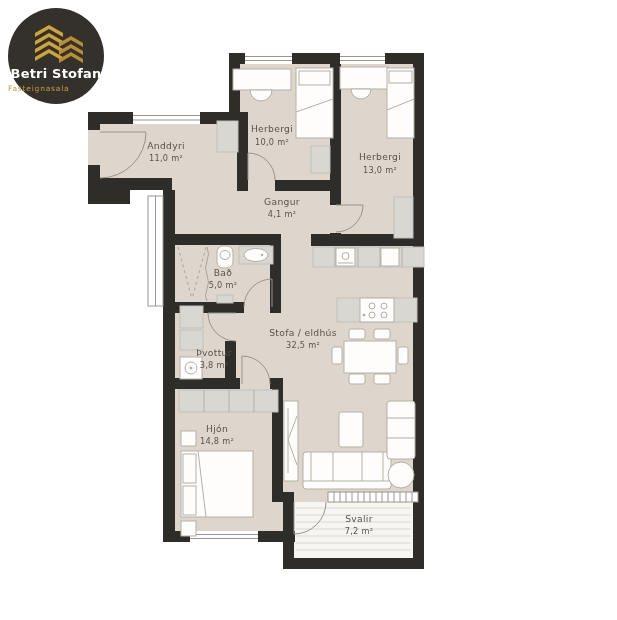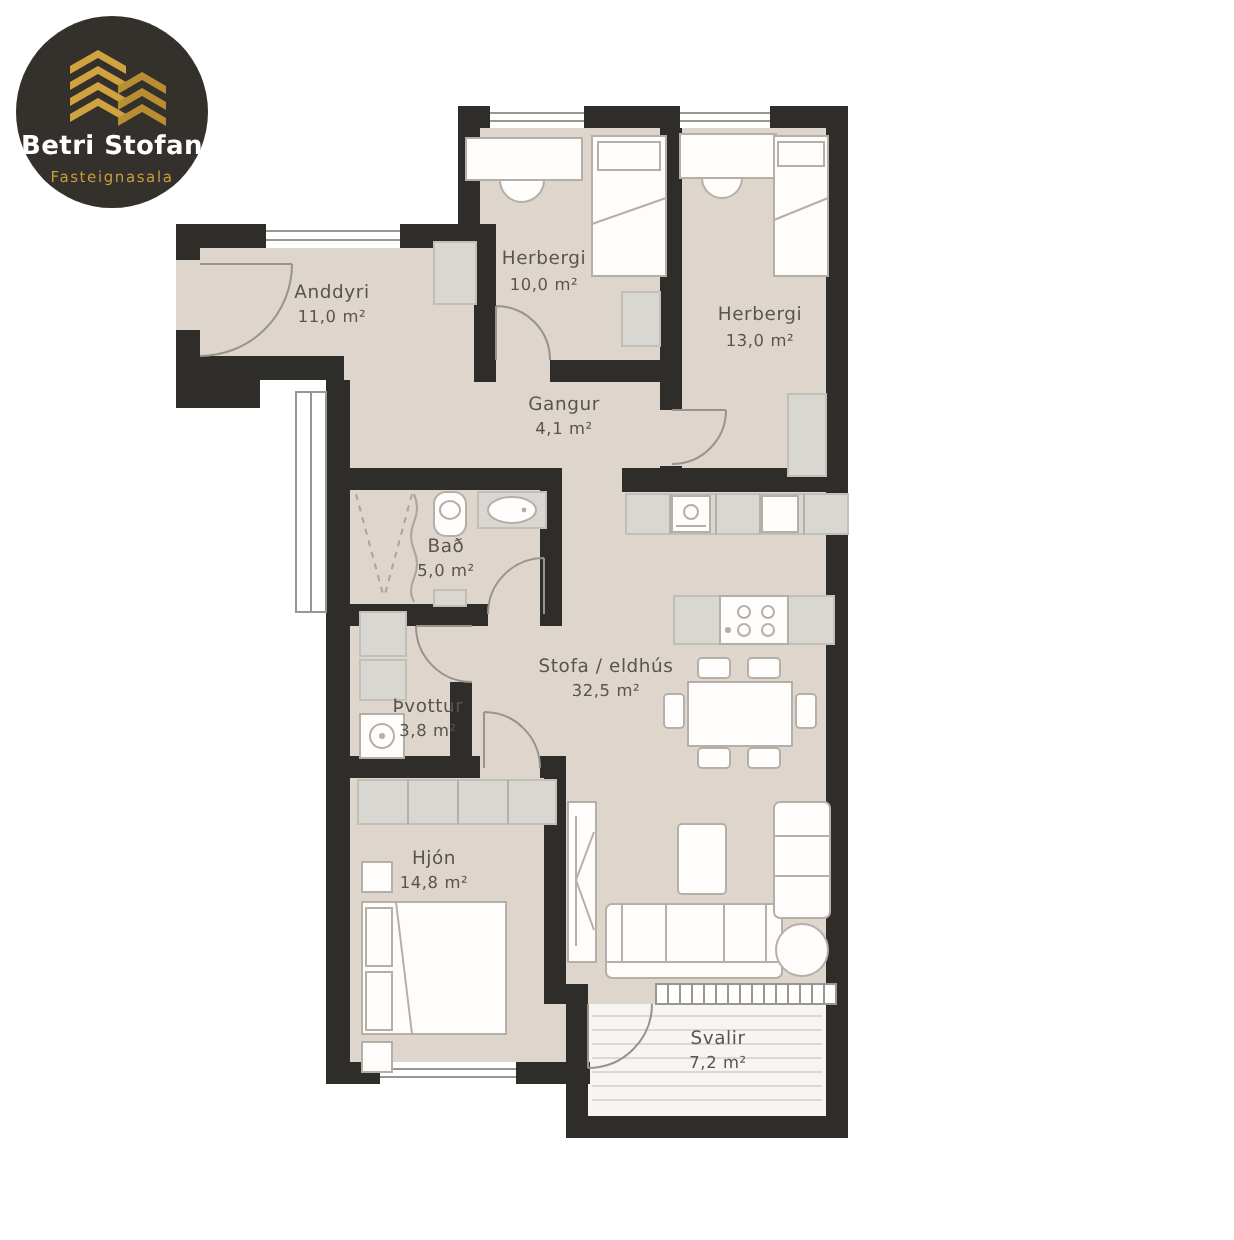--- a/index.html
+++ b/index.html
@@ -10,21 +10,21 @@
   .logo{
     position:absolute;left:8px;top:8px;width:96px;height:96px;border-radius:50%;
     background:#34302c;
   }
   .logo svg{position:absolute;left:0;top:0;}
   .logo .brand{
     position:absolute;left:0;right:0;top:58px;text-align:center;
     color:#ffffff;font-size:13px;font-weight:bold;letter-spacing:.2px;
   }
   .logo .tagline{
-    position:absolute;left:0;right:0;top:76px;text-align:center;
+    position:absolute;left:0;right:0;top:76px;text-align:left;
     color:#c79b3f;font-size:7.5px;letter-spacing:.8px;
   }
   svg.plan{position:absolute;left:0;top:0;}
   .room-name{font-size:9.2px;fill:#59544d;letter-spacing:.3px;text-anchor:middle;}
   .room-area{font-size:8.2px;fill:#59544d;letter-spacing:.3px;text-anchor:middle;}
   .wall{fill:#2f2d2a;}
   .floor{fill:#ded6cc;}
   .furn{fill:#fefdfc;stroke:#b5afa7;stroke-width:1;}
   .cab{fill:#d9d7d2;stroke:#c2bfb9;stroke-width:1;}
   .thin{stroke:#b5afa7;stroke-width:1;fill:none;}

